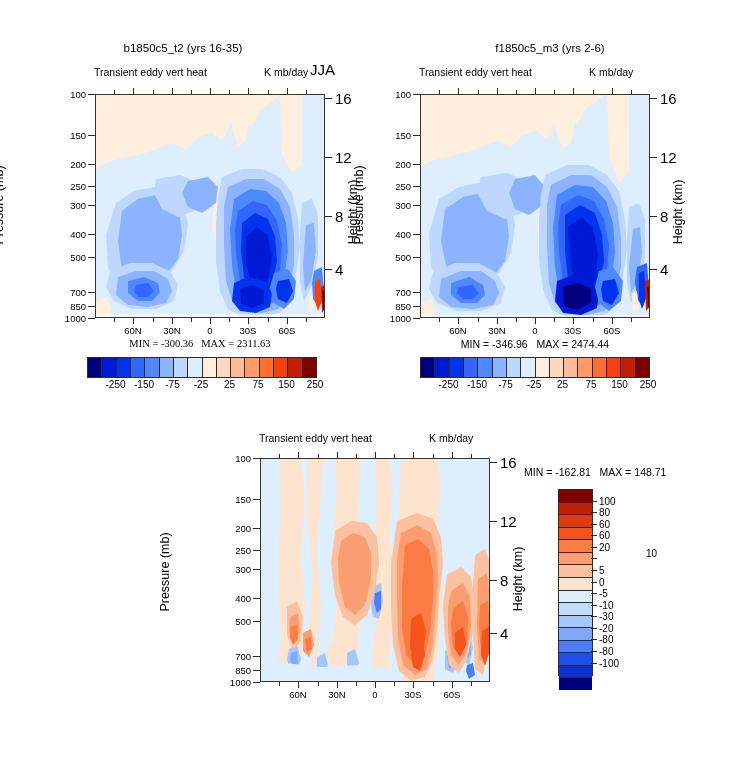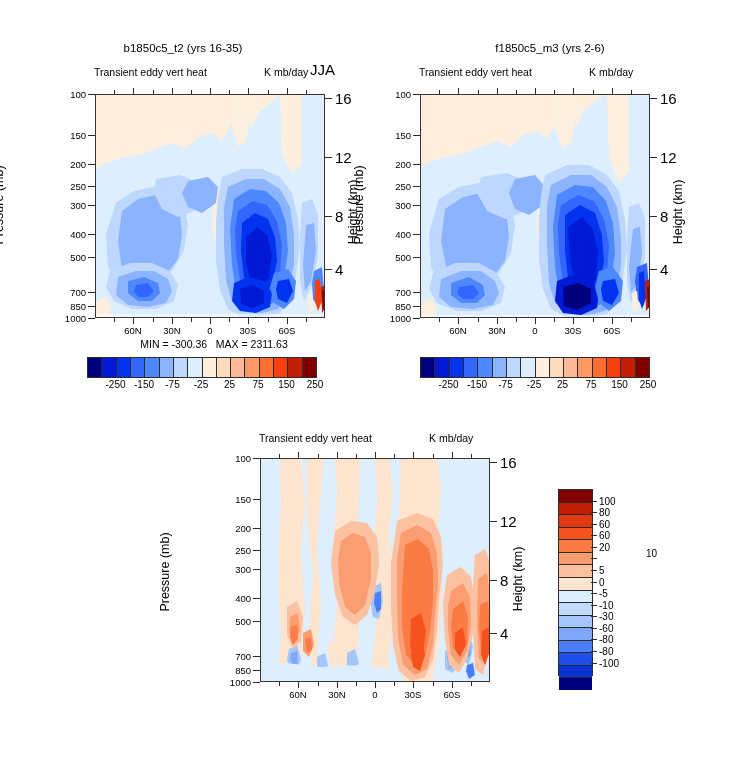--- a/index.html
+++ b/index.html
@@ -184,21 +184,21 @@
     <div class="tickmark" style="left:210px;top:88px;width:1.4px;height:6px;"></div>
     <div class="tickmark" style="left:248px;top:88px;width:1.4px;height:6px;"></div>
     <div class="tickmark" style="left:287px;top:88px;width:1.4px;height:6px;"></div>
     <div class="tickmark" style="left:114px;top:90px;width:1.2px;height:4px;"></div>
     <div class="tickmark" style="left:153px;top:90px;width:1.2px;height:4px;"></div>
     <div class="tickmark" style="left:191px;top:90px;width:1.2px;height:4px;"></div>
     <div class="tickmark" style="left:229px;top:90px;width:1.2px;height:4px;"></div>
     <div class="tickmark" style="left:268px;top:90px;width:1.2px;height:4px;"></div>
     <div class="tickmark" style="left:306px;top:90px;width:1.2px;height:4px;"></div>
 
-    <div class="minmax" style="left:99px;top:338px;width:230px;">
+    <div class="minmax" style="left:85px;top:338px;width:230px;font-family:Liberation Serif, serif;">
       <span>MIN = -300.36</span>
       &nbsp;&nbsp;<span>MAX = 2311.63</span>
     </div>
   </div>
 
   <div class="panel" style="left:367px;top:0px;width:366px;height:400px;">
 
     <div class="paneltitle" style="top:42px;">f1850c5_m3 (yrs 2-6)</div>
 
     <div class="subleft" style="left:52px;top:66px;">Transient eddy vert heat</div>
@@ -319,20 +319,24 @@
     <div class="tickmark" style="left:168px;top:88px;width:1.4px;height:6px;"></div>
     <div class="tickmark" style="left:206px;top:88px;width:1.4px;height:6px;"></div>
     <div class="tickmark" style="left:245px;top:88px;width:1.4px;height:6px;"></div>
     <div class="tickmark" style="left:72px;top:90px;width:1.2px;height:4px;"></div>
     <div class="tickmark" style="left:111px;top:90px;width:1.2px;height:4px;"></div>
     <div class="tickmark" style="left:149px;top:90px;width:1.2px;height:4px;"></div>
     <div class="tickmark" style="left:187px;top:90px;width:1.2px;height:4px;"></div>
     <div class="tickmark" style="left:226px;top:90px;width:1.2px;height:4px;"></div>
     <div class="tickmark" style="left:264px;top:90px;width:1.2px;height:4px;"></div>
 
+    <div class="minmax" style="left:53px;top:338px;width:230px;">
+      <span>MIN = -346.96</span>
+      &nbsp;&nbsp;<span>MAX = 2474.44</span>
+    </div>
   </div>
 
   <div style="position:absolute;left:0;top:0;">
     <div class="cbar-h" style="left:87px;top:357px;width:228px;height:19px;">
       <i style="width:6.25%;background:#00007f"></i>
         <i style="width:6.25%;background:#0019d4"></i>
       <i style="width:6.25%;background:#0033ee"></i>
         <i style="width:6.25%;background:#3366ff"></i>
       <i style="width:6.25%;background:#4d88ff"></i>
         <i style="width:6.25%;background:#8cb3ff"></i>
@@ -524,20 +528,24 @@
     <div class="tickmark" style="left:230px;top:52px;width:1.4px;height:6px;"></div>
     <div class="tickmark" style="left:269px;top:52px;width:1.4px;height:6px;"></div>
     <div class="tickmark" style="left:96px;top:54px;width:1.2px;height:4px;"></div>
     <div class="tickmark" style="left:135px;top:54px;width:1.2px;height:4px;"></div>
     <div class="tickmark" style="left:173px;top:54px;width:1.2px;height:4px;"></div>
     <div class="tickmark" style="left:211px;top:54px;width:1.2px;height:4px;"></div>
     <div class="tickmark" style="left:250px;top:54px;width:1.2px;height:4px;"></div>
     <div class="tickmark" style="left:288px;top:54px;width:1.2px;height:4px;"></div>
   </div>
 
+  <div class="minmax" style="left:524px;top:466px;width:210px;text-align:left;">
+    <span>MIN = -162.81</span>
+    &nbsp;&nbsp;<span>MAX = 148.71</span>
+  </div>
 
   <div style="position:absolute;left:0;top:0;">
     <div class="cbar-v" style="left:558px;top:489px;width:33px;height:185px;">
       <i style="height:6.25%;background:#7f0000"></i>
         <i style="height:6.25%;background:#c01f05"></i>
       <i style="height:6.25%;background:#e03a10"></i>
         <i style="height:6.25%;background:#f5521e"></i>
       <i style="height:6.25%;background:#fb7b45"></i>
         <i style="height:6.25%;background:#fa9d70"></i>
       <i style="height:6.25%;background:#fbc1a0"></i>
@@ -572,19 +580,19 @@
     <div class="cvl" style="left:599px;top:512.2px;">80</div>
     <div class="cvl" style="left:599px;top:523.7px;">60</div>
     <div class="cvl" style="left:599px;top:535.3px;">60</div>
     <div class="cvl" style="left:599px;top:546.9px;">20</div>
     <div class="cvl" style="left:599px;top:553px;margin-left:47px;">10</div>
     <div class="cvl" style="left:599px;top:570px;">5</div>
     <div class="cvl" style="left:599px;top:581.6px;">0</div>
     <div class="cvl" style="left:599px;top:593.1px;">-5</div>
     <div class="cvl" style="left:599px;top:604.7px;">-10</div>
     <div class="cvl" style="left:599px;top:616.3px;">-30</div>
-    <div class="cvl" style="left:599px;top:627.8px;">-60</div>
+    <div class="cvl" style="left:599px;top:627.8px;">-20</div>
     <div class="cvl" style="left:599px;top:639.4px;">-80</div>
     <div class="cvl" style="left:599px;top:651px;">-80</div>
     <div class="cvl" style="left:599px;top:662.5px;">-100</div>
   </div>
 
 </div>
 
 </body></html>

